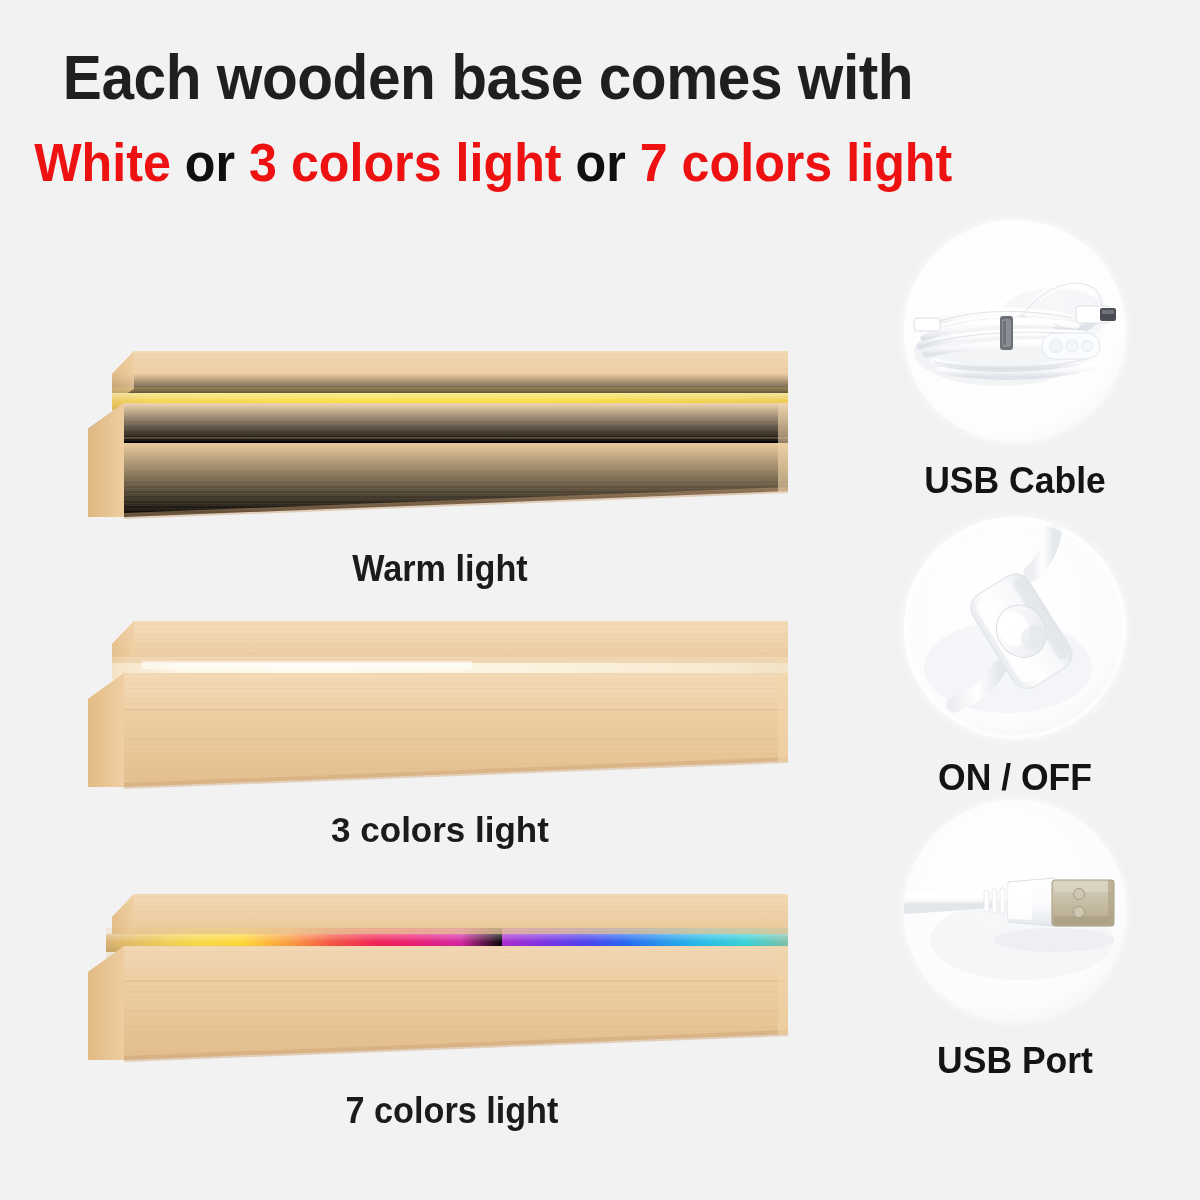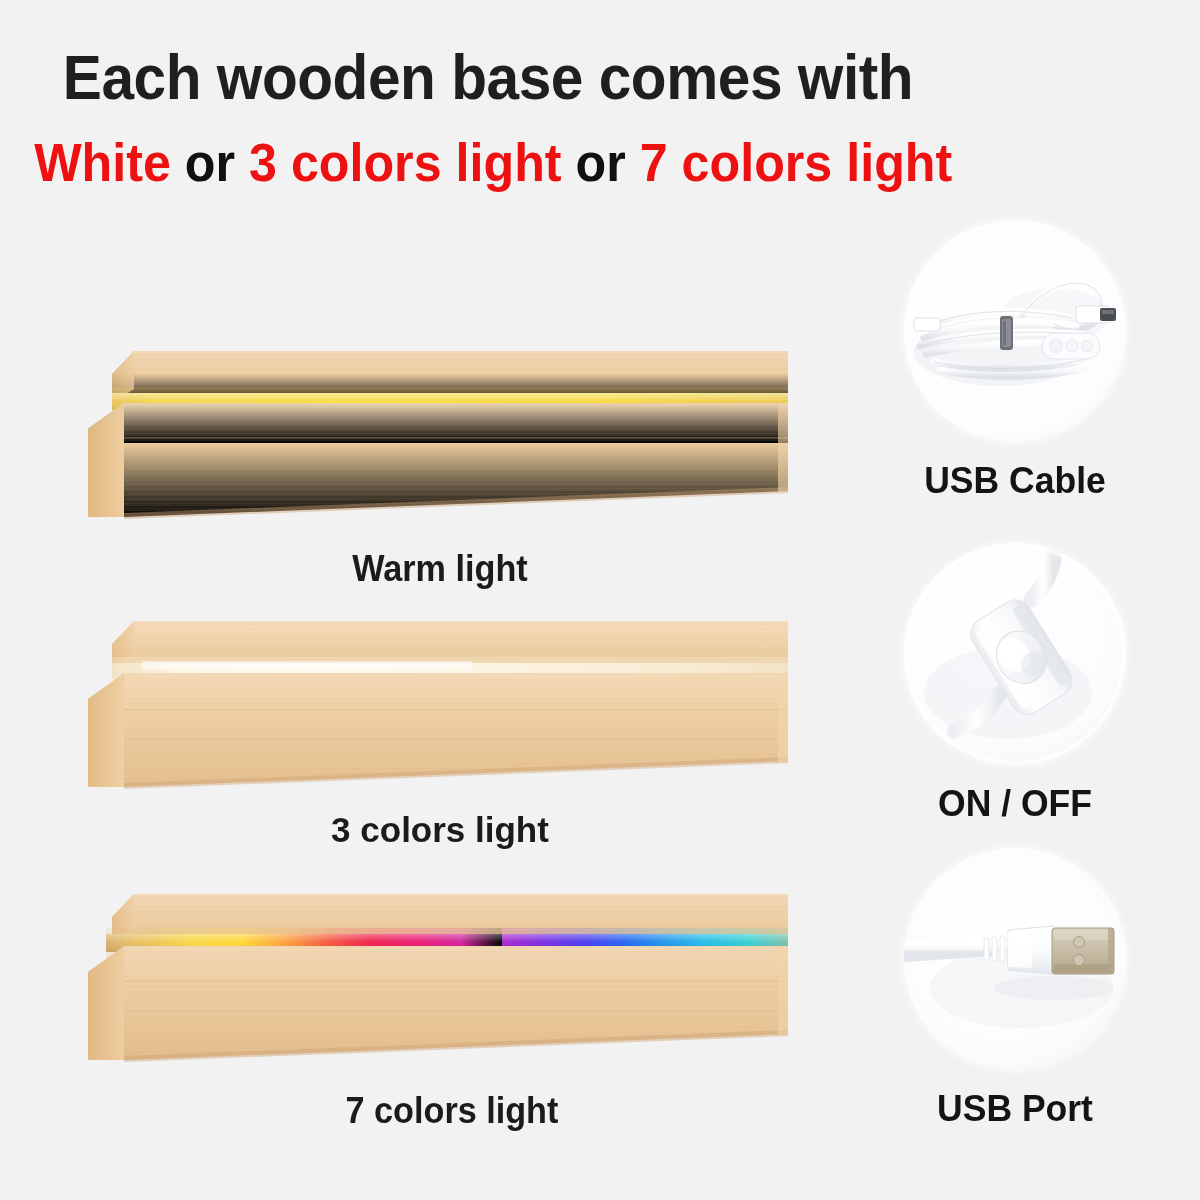--- a/index.html
+++ b/index.html
@@ -80,22 +80,22 @@
   .cap2 { top: 810px; }
   .cap3 { top: 1090px; left: 12px; }
 
   
   .acc-card {
     position: absolute;
     left: 904px;
     width: 222px;
   }
   .acc-card.acc1 { top: 220px; }
-  .acc-card.acc2 { top: 543px; }
-  .acc-card.acc3 { top: 848px; }
+  .acc-card.acc2 { top: 517px; }
+  .acc-card.acc3 { top: 800px; }
 
   .acc-circle {
     width: 222px;
     height: 222px;
     border-radius: 50%;
     background: #ffffff;
     overflow: hidden;
     position: relative;
     box-shadow: 0 0 10px rgba(255,255,255,0.9);
   }

